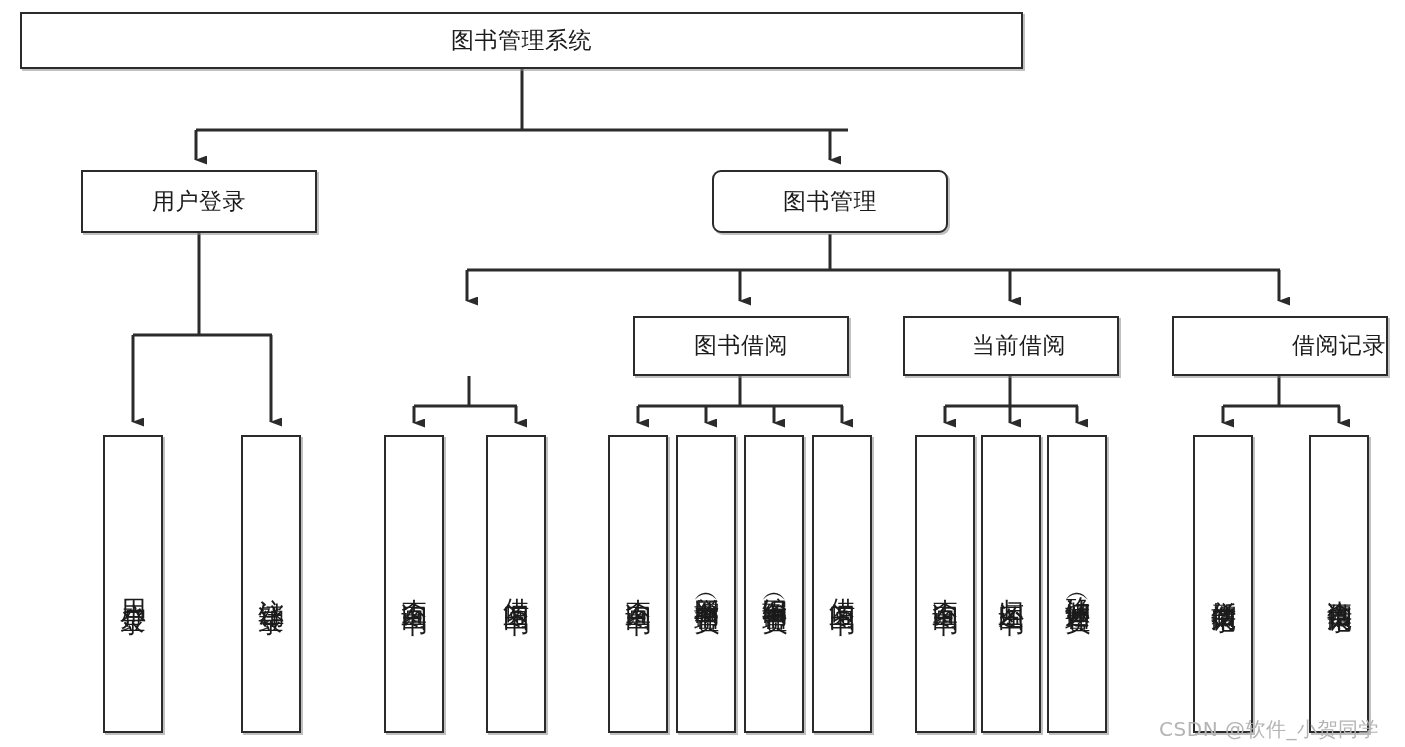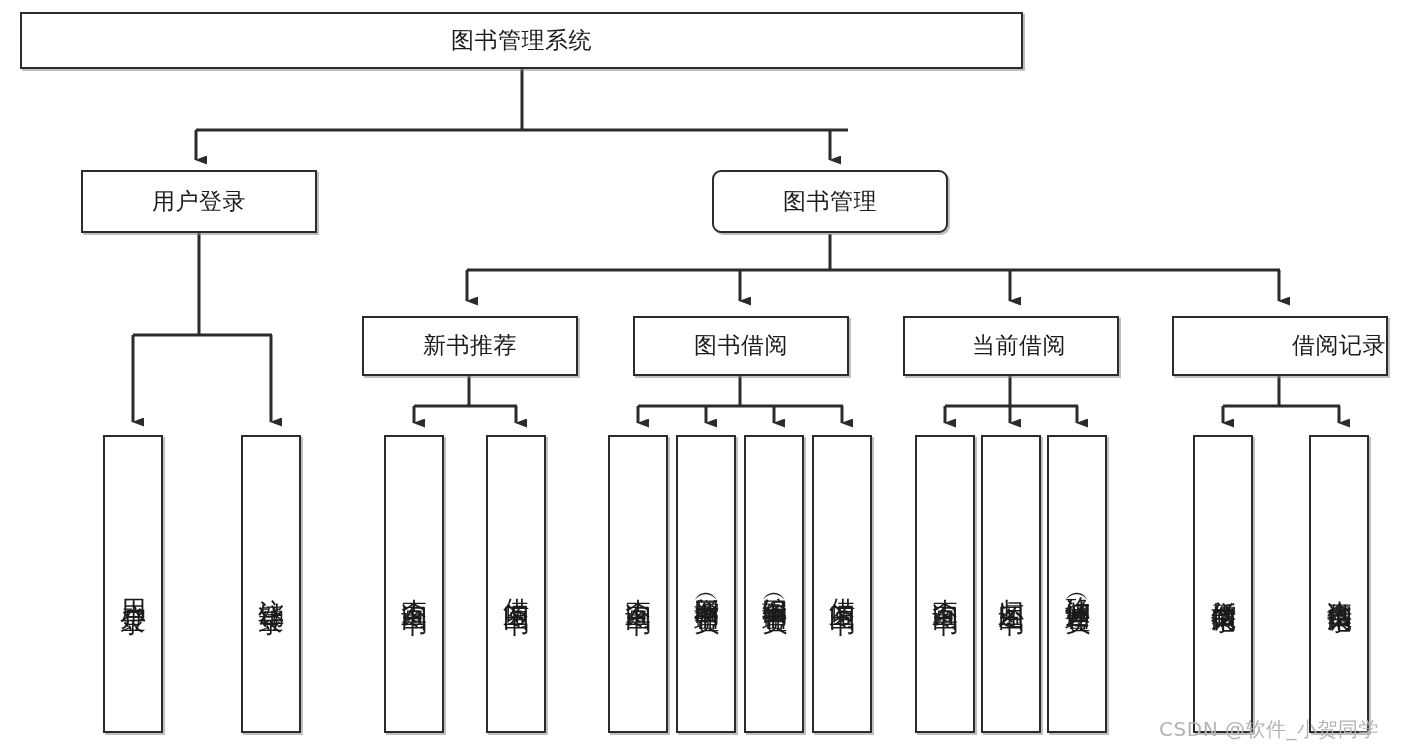--- a/index.html
+++ b/index.html
@@ -129,23 +129,20 @@
     <span class="label">图书管理系统</span>
   </div>
 
   <div class="node horiz" style="left:81px;top:170px;width:236px;height:63px;">
     <span class="label">用户登录</span>
   </div>
   <div class="node horiz" style="left:712px;top:170px;width:236px;height:63px;border-radius:9px;">
     <span class="label">图书管理</span>
   </div>
 
-  <div class="node horiz" style="left:362px;top:316px;width:216px;height:60px;">
-    <span class="label">新书推荐</span>
-  </div>
   <div class="node horiz" style="left:633px;top:316px;width:216px;height:60px;">
     <span class="label">图书借阅</span>
   </div>
   <div class="node horiz" style="left:903px;top:316px;width:216px;height:60px;padding-left:16px;">
     <span class="label">当前借阅</span>
   </div>
   <div class="node horiz" style="left:1172px;top:316px;width:216px;height:60px;justify-content:flex-end;">
     <span class="label">借阅记录</span>
   </div>
 

